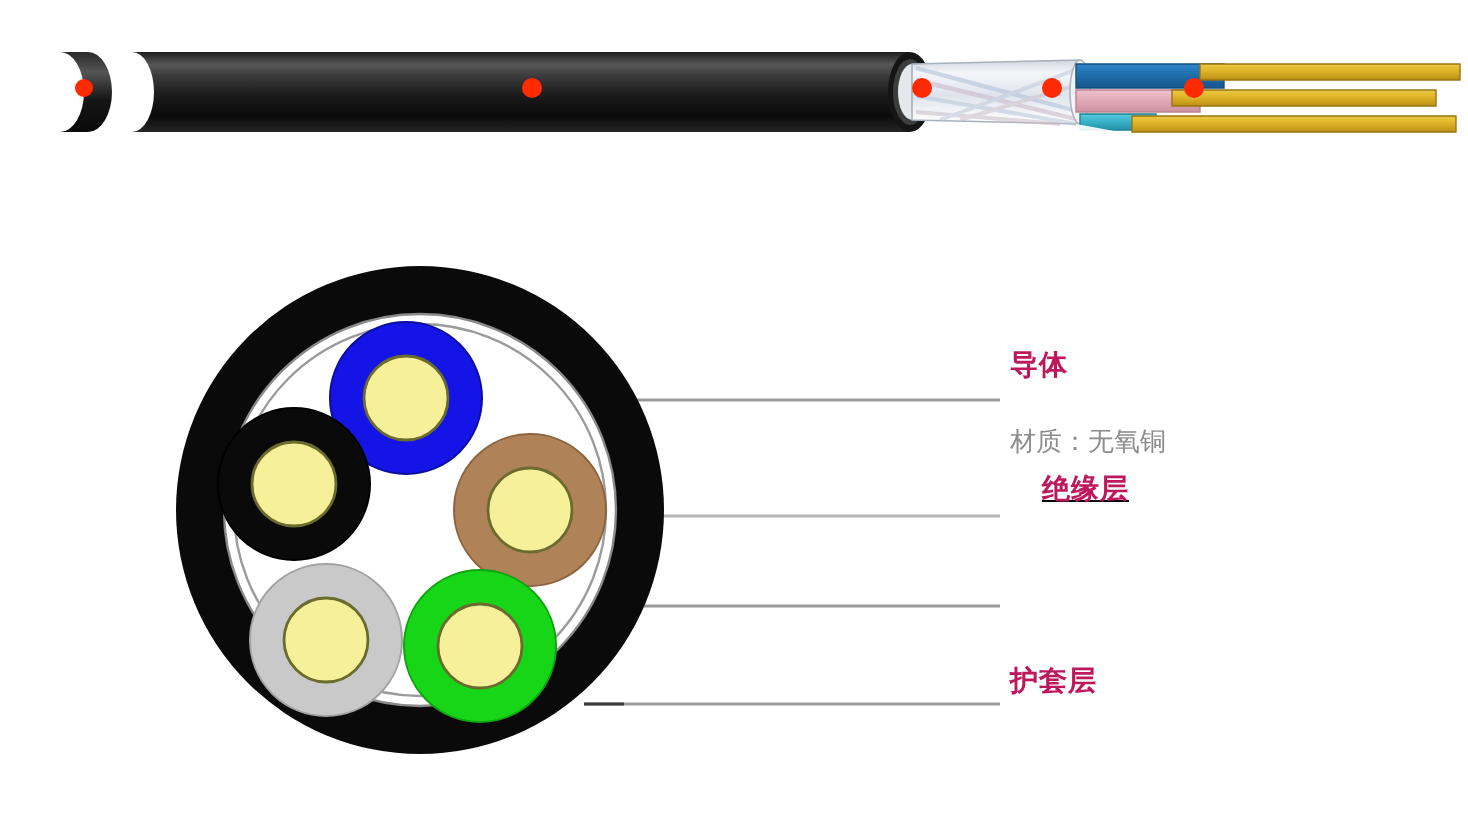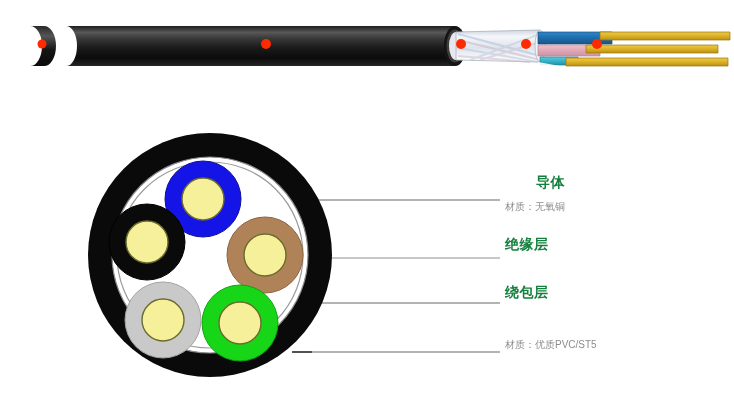--- a/index.html
+++ b/index.html
@@ -51,33 +51,32 @@
     left: 505px;
     top: 172px;
     width: 225px;
   }
   .label-block {
     margin-bottom: 10px;
   }
   .label-title {
     font-size: 14px;
     font-weight: bold;
-    color: #15803d;
+    color: #be185d;
     line-height: 20px;
     letter-spacing: .5px;
-    text-align: right;
   }
   .label-sub {
-    font-size: 10px;
+    font-size: 13px;
     color: #8c8c8c;
     line-height: 20px;
-    margin-top: 5px;
+    margin-top: 19px;
   }
   .lb-1 { position: absolute; top: 0px;   left: 0; }
-  .lb-2 { position: absolute; top: 62px;  left: 0; }
+  .lb-2 { position: absolute; top: 62px;  left: 16px; text-decoration: underline; }
   .lb-3 { position: absolute; top: 110px; left: 0; }
   .lb-4 { position: absolute; top: 158px; left: 0; }
 </style>
 </head>
 <body>
 
 <div id="page">
 
   <svg id="cable-illustration" viewBox="0 0 734 100">
     <defs>
@@ -220,21 +219,20 @@
     <div class="label-block lb-1">
       <div class="label-title">导体</div>
       <div class="label-sub">材质：无氧铜</div>
     </div>
 
     <div class="label-block lb-2">
       <div class="label-title">绝缘层</div>
     </div>
 
     <div class="label-block lb-3">
-      <div class="label-title">绕包层</div>
     </div>
 
     <div class="label-block lb-4">
-      <div class="label-sub">材质：优质PVC/ST5</div>
+      <div class="label-title">护套层</div>
     </div>
 
   </div>
 </div>
 
 </body></html>

